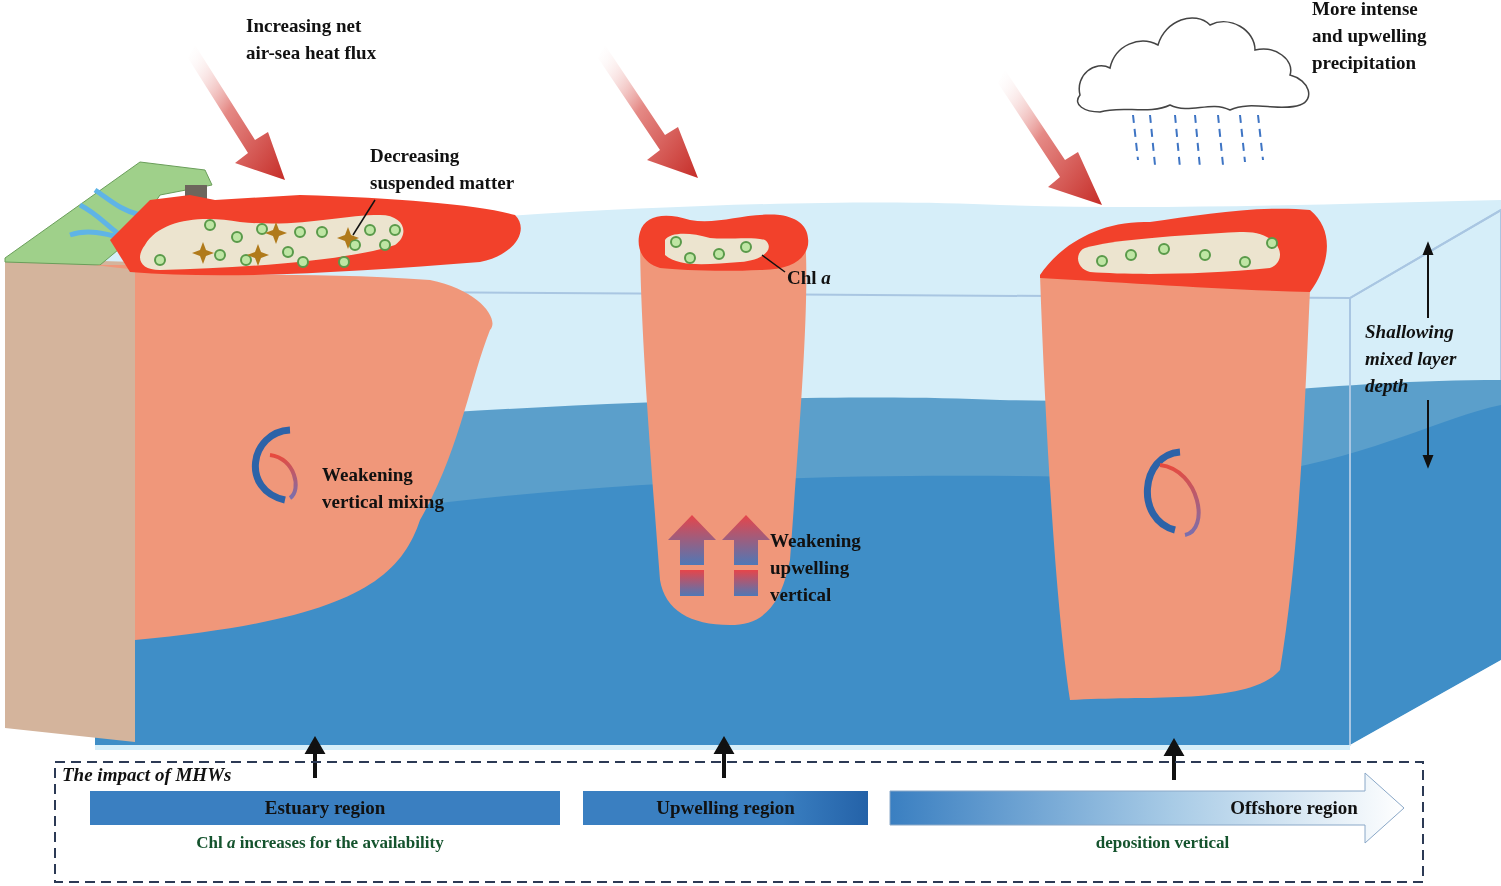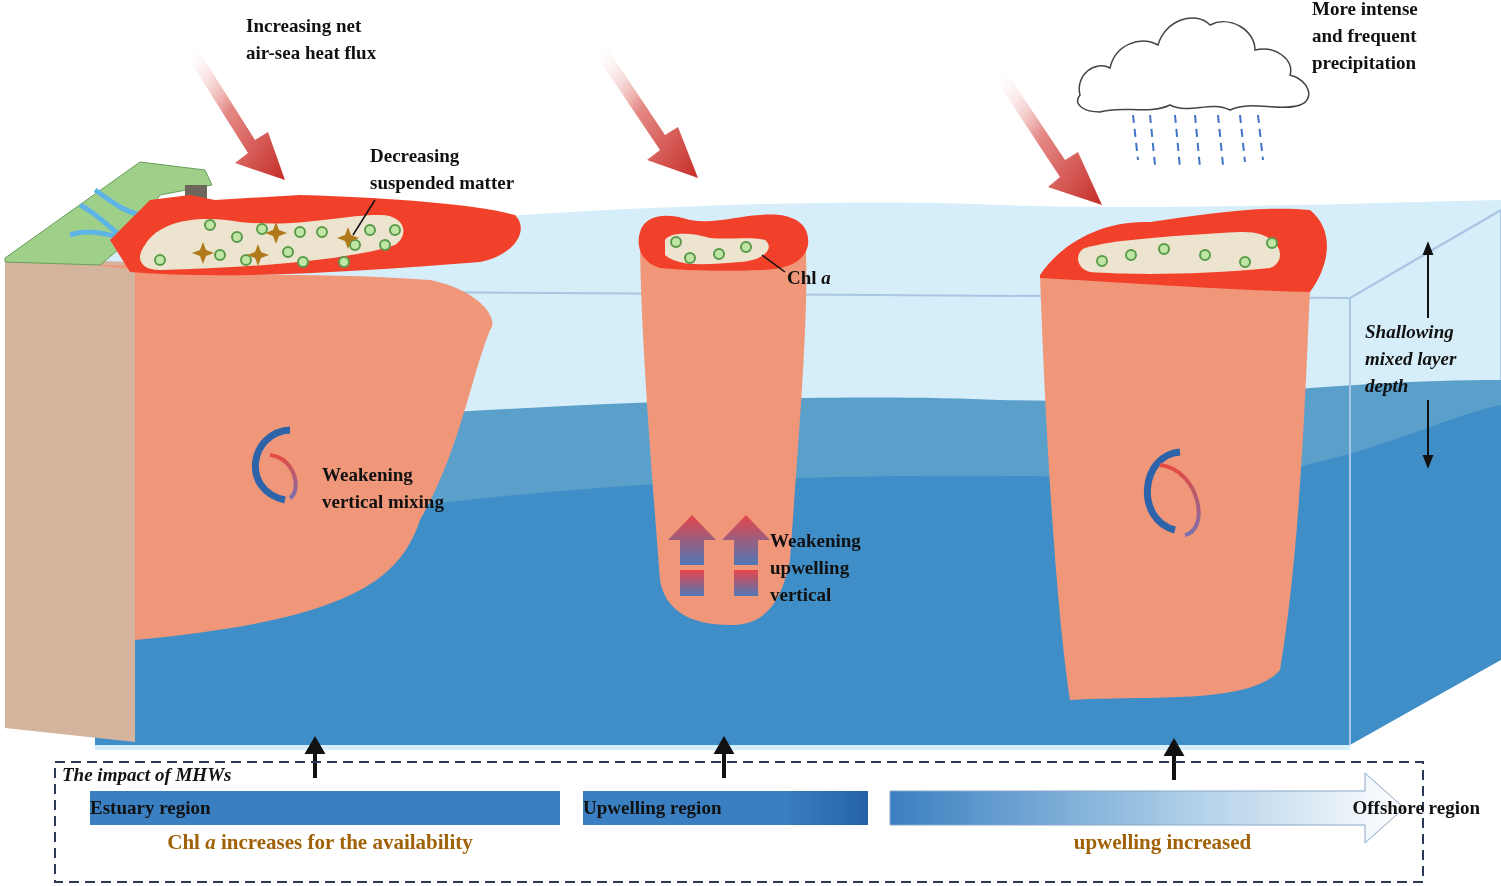--- a/index.html
+++ b/index.html
@@ -4,22 +4,22 @@
 <style>
   html, body { margin:0; padding:0; background:#ffffff; }
   body { width:1501px; height:886px; position:relative; overflow:hidden;
          font-family: "Liberation Serif", "DejaVu Serif", serif; }
   #diagram { position:absolute; left:0; top:0; width:1501px; height:886px; }
   .lbl { position:absolute; font-weight:bold; color:#111; font-size:19px; line-height:27px;
          text-align:left; white-space:nowrap; }
   .lbl i { font-style:italic; }
   .box-title { position:absolute; left:62px; top:764px; font-size:19px; font-weight:bold; color:#111;font-style:italic; }
   .band { position:absolute; font-weight:bold; font-size:19px; color:#111;
-          display:flex; align-items:center; }
-  .desc { position:absolute; text-align:center; font-weight:bold; font-size:21px; line-height:27px; color:#a16207; }
+          display:flex; align-items:center; justify-content:center; }
+  .desc { position:absolute; text-align:center; font-weight:bold; font-size:17px; line-height:27px; color:#14532d; }
 </style>
 </head>
 <body>
 
 <svg id="diagram" viewBox="0 0 1501 886" xmlns="http://www.w3.org/2000/svg">
   <defs>
     <linearGradient id="heatGrad" x1="0" y1="0" x2="1" y2="1">
       <stop offset="0" stop-color="#ffffff" stop-opacity="0"></stop>
       <stop offset="0.45" stop-color="#e58a86"></stop>
       <stop offset="1" stop-color="#c62d28"></stop>
@@ -189,21 +189,21 @@
 </div>
 <div class="lbl" style="left:370px; top:142px; width:175px;">
   <div>Decreasing</div>
   <div>suspended matter</div>
 </div>
 <div class="lbl" style="left:787px; top:264px;">
   <span>Chl </span><i>a</i>
 </div>
 <div class="lbl" style="left:1312px; top:-5px; text-align:left;">
   <div>More intense</div>
-  <div>and frequent</div>
+  <div>and upwelling</div>
   <div>precipitation</div>
 </div>
 <div class="lbl" style="left:1365px; top:318px; width:125px;font-style:italic;">
   <div>Shallowing</div>
   <div>mixed layer</div>
   <div>depth</div>
 </div>
 <div class="lbl" style="left:322px; top:461px; width:148px;">
   <div>Weakening</div>
   <div>vertical mixing</div>
@@ -215,26 +215,26 @@
 </div>
 
 <div class="box-title">The impact of MHWs</div>
 
 <div class="band" style="left:90px; top:791px; width:470px; height:34px;">
   <span>Estuary region</span>
 </div>
 <div class="band" style="left:583px; top:791px; width:285px; height:34px;">
   <span>Upwelling region</span>
 </div>
-<div class="band" style="left:890px; top:791px; width:590px; height:34px; justify-content:flex-end; padding-left:218px; box-sizing:border-box;">
+<div class="band" style="left:890px; top:791px; width:590px; height:34px; justify-content:center; padding-left:218px; box-sizing:border-box;">
   <span>Offshore region</span>
 </div>
 
 <div class="desc" style="left:120px; top:829px; width:400px;">
   <div><span>Chl </span><i>a</i><span> increases for the availability</span></div>
 </div>
 <div class="desc" style="left:570px; top:829px; width:315px; white-space:pre;">
   <div></div>
   
 </div>
 <div class="desc" style="left:965px; top:829px; width:395px;">
-  <div>upwelling increased</div>
+  <div>deposition vertical</div>
 </div>
 
 </body></html>

